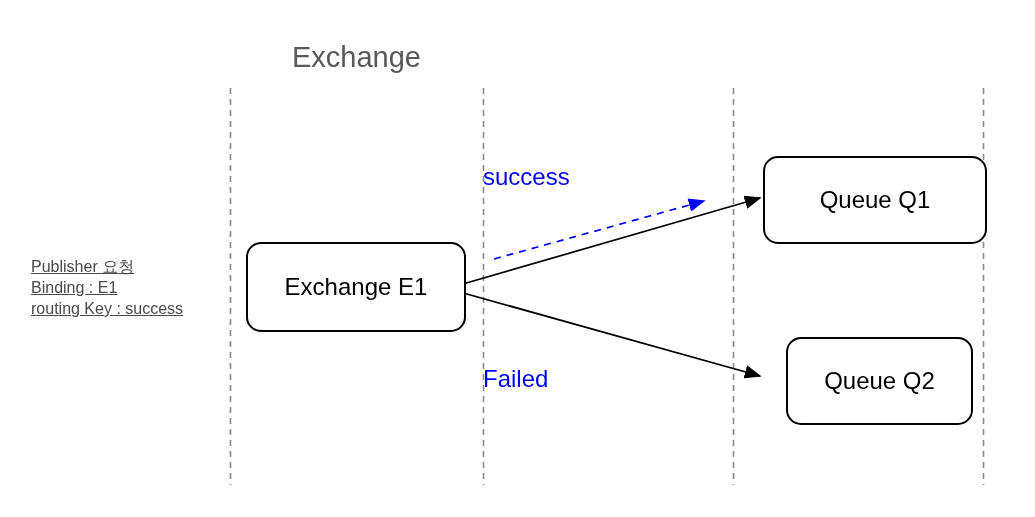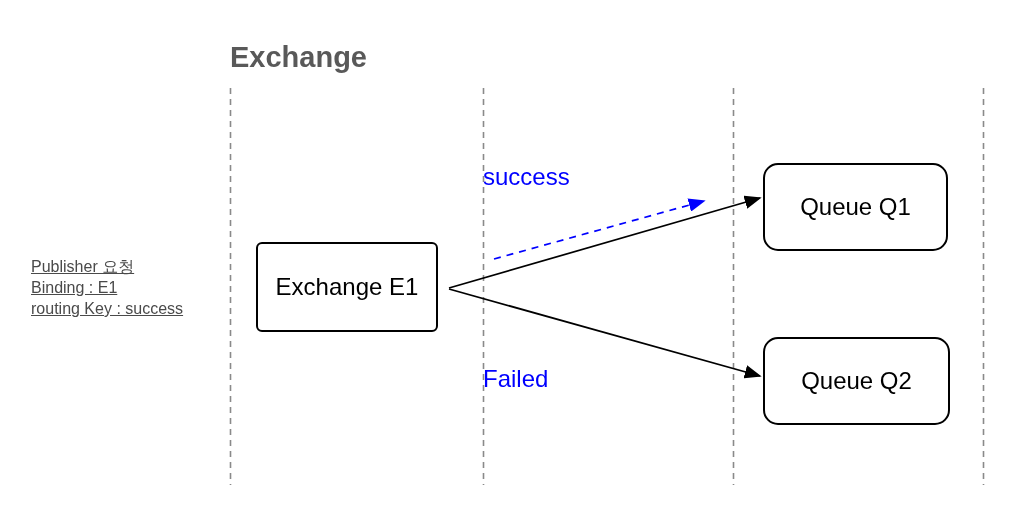--- a/index.html
+++ b/index.html
@@ -37,22 +37,23 @@
     fill: none;
   }
   .arrowhead-black { fill: var(--edge-color, #000000); }
   .arrowhead-blue  { fill: var(--edge-accent, #0000ff); }
 
   .col-header {
     position: absolute;
     top: 40px;
     height: 34px;
     line-height: 34px;
+    text-align: center;
     font-size: 29px;
-    font-weight: bold;
+    font-weight: normal;
     color: var(--header-text, #595959);
   }
   .col-header.exchange { left: 230px; width: 253px; }
   .col-header.binding  { left: 483px; width: 250px; }
   .col-header.queue    { left: 733px; width: 250px; }
 
   .note {
     position: absolute;
     left: 31px;
     top: 256px;
@@ -68,23 +69,23 @@
     box-sizing: border-box;
     border: 2px solid var(--node-border, #000000);
     border-radius: 15px;
     background: #ffffff;
     display: flex;
     align-items: center;
     justify-content: center;
     font-size: 24px;
     color: var(--node-text, #000000);
   }
-  .node.exchange-e1 { left: 256px; top: 242px; width: 182px; height: 90px; border-radius: 6px; }
-  .node.queue-q1    { left: 763px; top: 163px; width: 185px; height: 88px; }
-  .node.queue-q2    { left: 763px; top: 337px; width: 187px; height: 88px; }
+  .node.exchange-e1 { left: 246px; top: 242px; width: 220px; height: 90px; }
+  .node.queue-q1    { left: 763px; top: 156px; width: 224px; height: 88px; }
+  .node.queue-q2    { left: 786px; top: 337px; width: 187px; height: 88px; }
 
   .edge-label {
     position: absolute;
     left: 483px;
     width: 250px;
     text-align: left;
     font-size: 24px;
     color: var(--edge-accent, #0000ff);
   }
   .edge-label.success { top: 163px; }

